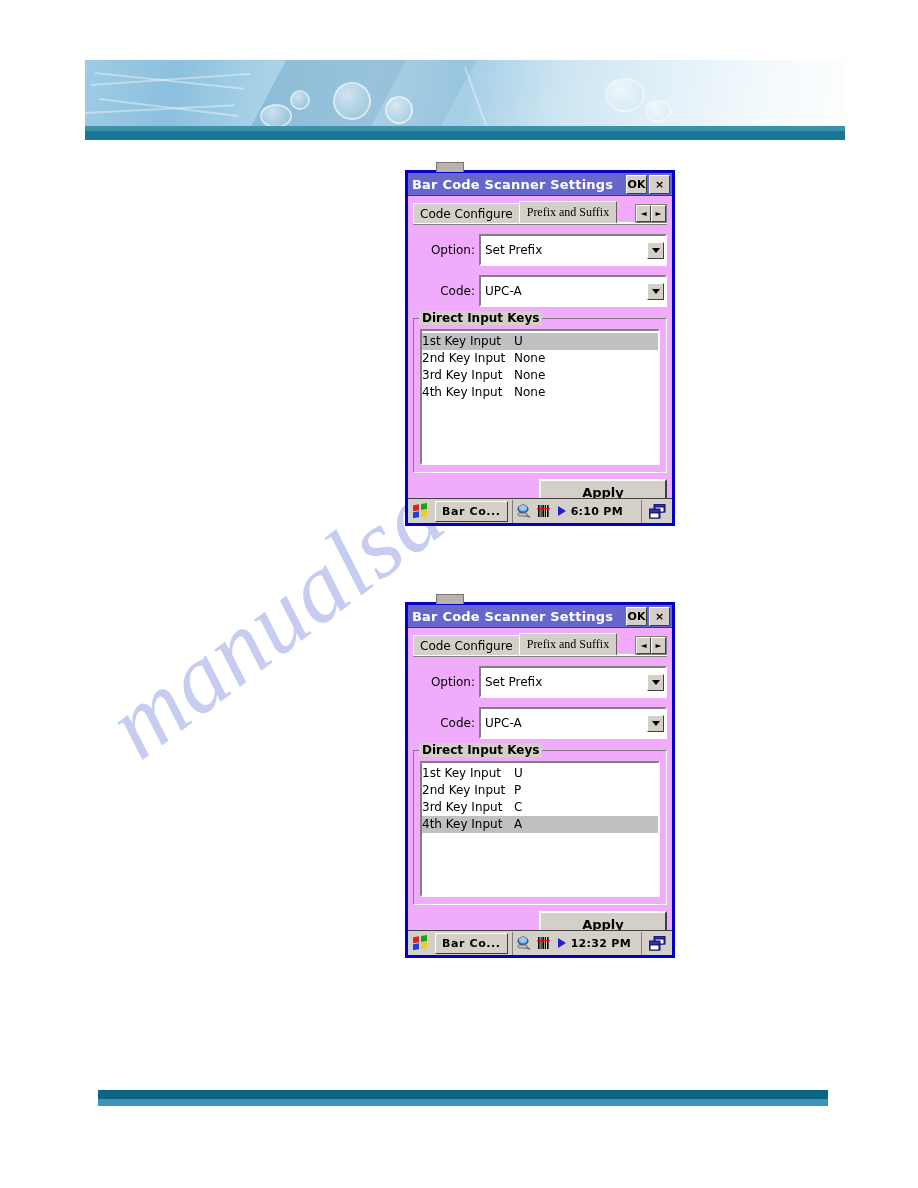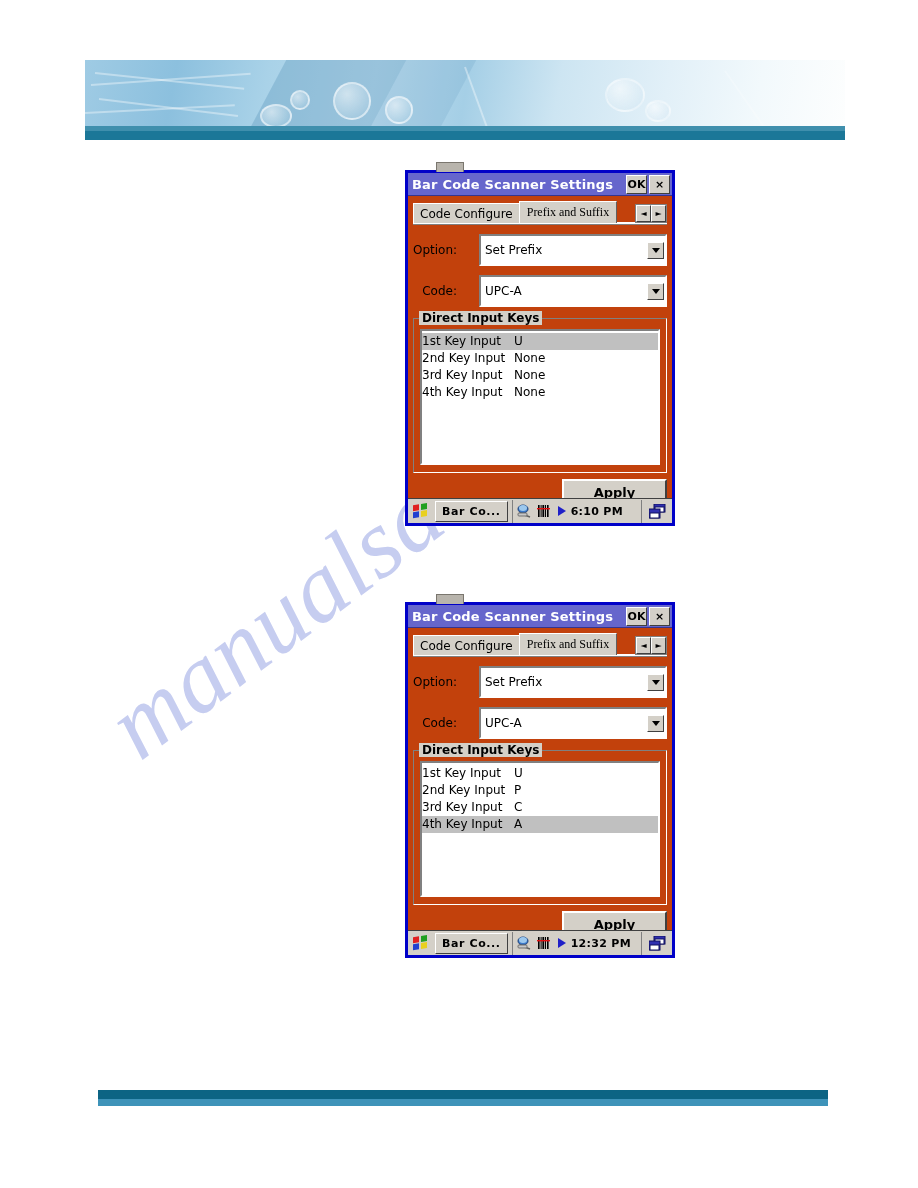--- a/index.html
+++ b/index.html
@@ -112,21 +112,21 @@
     transform: rotate(-37deg);
     transform-origin: left center;
     letter-spacing: 1px;
   }
 
   
   .dlg {
     position: absolute;
     z-index: 5;
     width: 270px;
-    background: #c2410c;
+    background: #f0abfc;
     border: 3px solid #0000c8;
     box-sizing: border-box;
     font-family: "DejaVu Sans", sans-serif;
   }
   .dlg-notch {
     position: absolute;
     top: -11px;
     left: 28px;
     width: 26px;
     height: 9px;
@@ -236,21 +236,21 @@
   .field-row {
     display: flex;
     align-items: center;
     margin-top: 9px;
   }
   .field-label {
     width: 66px;
     text-align: right;
     font-size: 12px;
     color: #000;
-    padding-right: 22px;
+    padding-right: 4px;
     box-sizing: border-box;
   }
   .combo {
     flex: 1;
     height: 32px;
     background: #ffffff;
     border: 2px solid;
     border-color: #808080 #ffffff #ffffff #808080;
     display: flex;
     align-items: center;
@@ -328,21 +328,21 @@
   .li-val  { white-space: nowrap; }
 
   .applyrow {
     display: flex;
     justify-content: flex-end;
     margin-top: 6px;
     height: 19px;
     overflow: hidden;
   }
   .apply-btn {
-    width: 105px;
+    width: 128px;
     height: 26px;
     background: #d4d0c8;
     border: 2px solid;
     border-color: #ffffff #404040 #404040 #ffffff;
     font-size: 13px;
     font-weight: bold;
     color: #000;
     display: flex;
     align-items: center;
     justify-content: center;

